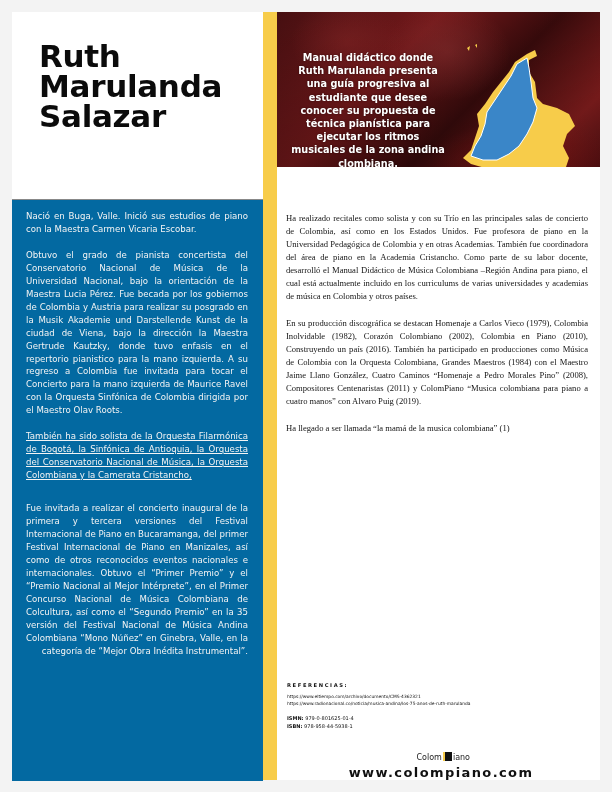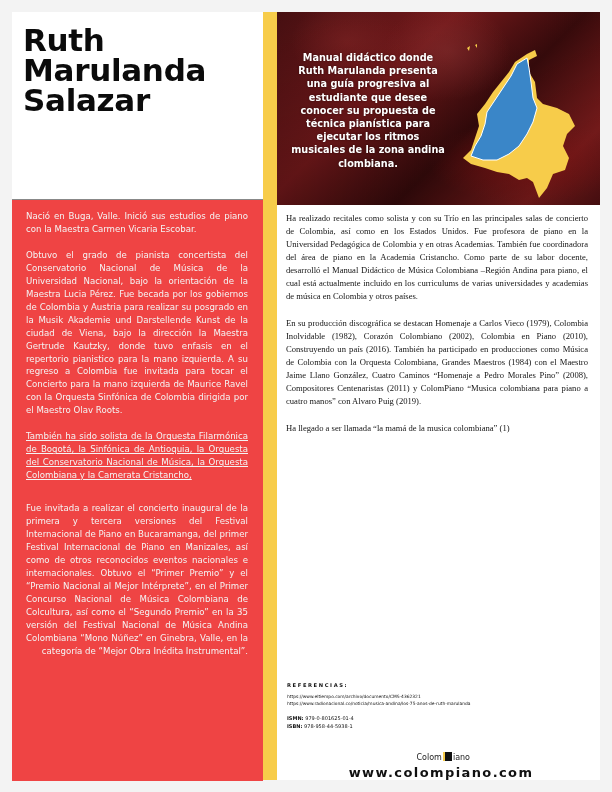--- a/index.html
+++ b/index.html
@@ -5,54 +5,54 @@
   html, body { margin: 0; padding: 0; }
   body {
     width: 612px; height: 792px; background: #f3f3f3; position: relative; overflow: hidden;
     font-family: "DejaVu Sans", sans-serif;
   }
   .page { position: absolute; left: 12px; top: 12px; width: 588px; height: 768px; background: #ffffff; }
 
   
   .left-head { position: absolute; left: 12px; top: 12px; width: 251px; height: 187px; background: #ffffff; }
   .title {
-    position: absolute; left: 11px; top: 13px; margin: 0;
+    position: absolute; left: 11px; top: 13px; margin: 16px;
     font-family: "DejaVu Sans", sans-serif; font-weight: 700; font-size: 31px;
     line-height: 30px; color: #0b0b0b; letter-spacing: -0.3px;
   }
   .title span { display: block; }
   .quote {
     position: absolute; left: 11px; top: 132px; width: 233px;
     font-family: "DejaVu Sans", sans-serif; font-style: italic; font-size: 10.6px; line-height: 12.6px;
     color: #141414; text-align: justify; text-align-last: left;
   }
   .qmark {
     font-family: "DejaVu Serif", serif; font-weight: 700; font-style: normal;
     color: #3a86c8; font-size: 30px; line-height: 0; vertical-align: -9px;
   }
   .qmark.open { margin-left: 18px; margin-right: 2px; }
   .qmark.close { margin-left: 2px; vertical-align: -16px; }
 
   .left-body {
-    position: absolute; left: 12px; top: 199px; width: 251px; height: 581px; background: #ef4444;
+    position: absolute; left: 12px; top: 199px; width: 251px; height: 581px; background: #0369a1;
     border-top: 1px solid #888;
   }
   .left-text {
     position: absolute; left: 14px; top: 10px; width: 222px;
     color: #f4f4f4; font-size: 8.6px; line-height: 12.95px; text-align: justify;
   }
   .left-text p { margin: 0 0 13px 0; }
   .left-text p.last { text-align: right; text-align-last: right; }
 
   
   .stripe { position: absolute; left: 263px; top: 12px; width: 14px; height: 768px; background: #f7cc4a; }
 
   
   .hero {
-    position: absolute; left: 277px; top: 12px; width: 323px; height: 193px; overflow: hidden;
+    position: absolute; left: 277px; top: 12px; width: 323px; height: 155px; overflow: hidden;
     background:
       radial-gradient(ellipse 80px 60px at 70px 30px, rgba(140,40,40,0.55), rgba(0,0,0,0) 70%),
       radial-gradient(ellipse 90px 70px at 170px 40px, rgba(150,55,55,0.5), rgba(0,0,0,0) 70%),
       radial-gradient(ellipse 140px 60px at 250px 150px, rgba(150,20,20,0.6), rgba(0,0,0,0) 70%),
       linear-gradient(135deg, #4a1012 0%, #7a1a1c 35%, #3a0b0c 60%, #8a1f1f 85%, #5a1214 100%);
   }
   .hero-shade {
     position: absolute; left: 0; top: 0; width: 100%; height: 100%;
     background: linear-gradient(180deg, rgba(0,0,0,0.05), rgba(0,0,0,0.25));
   }

